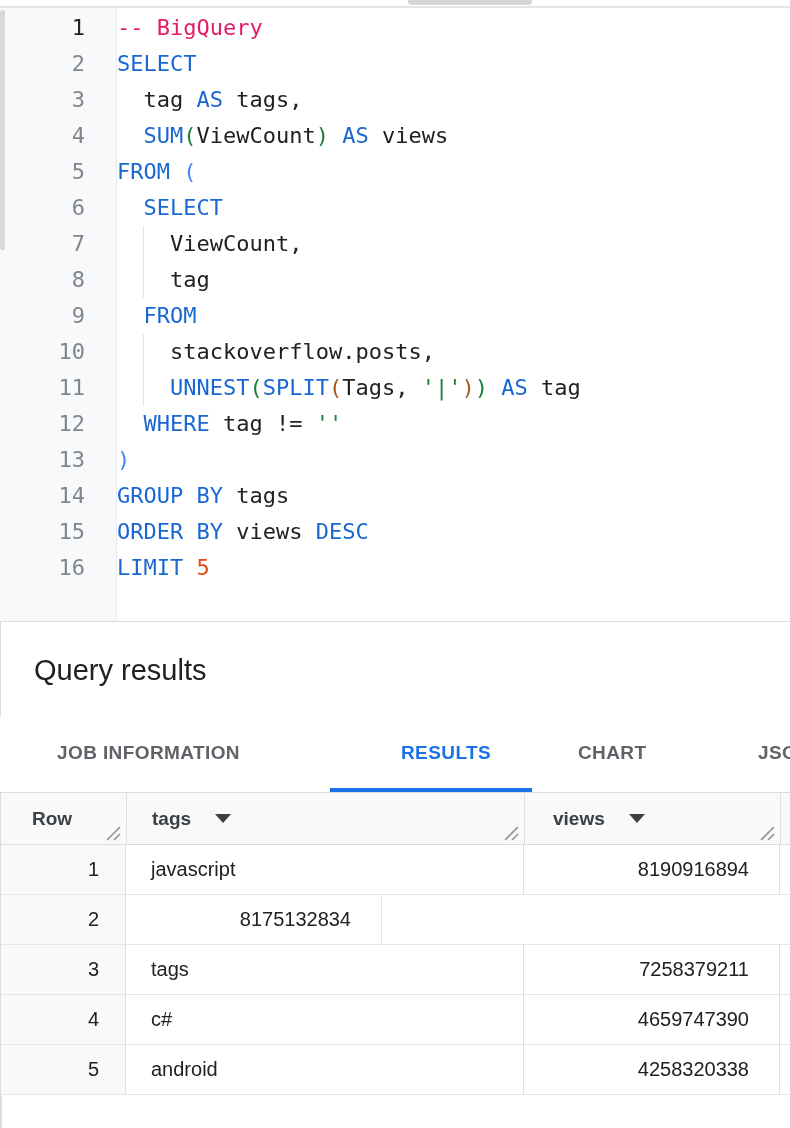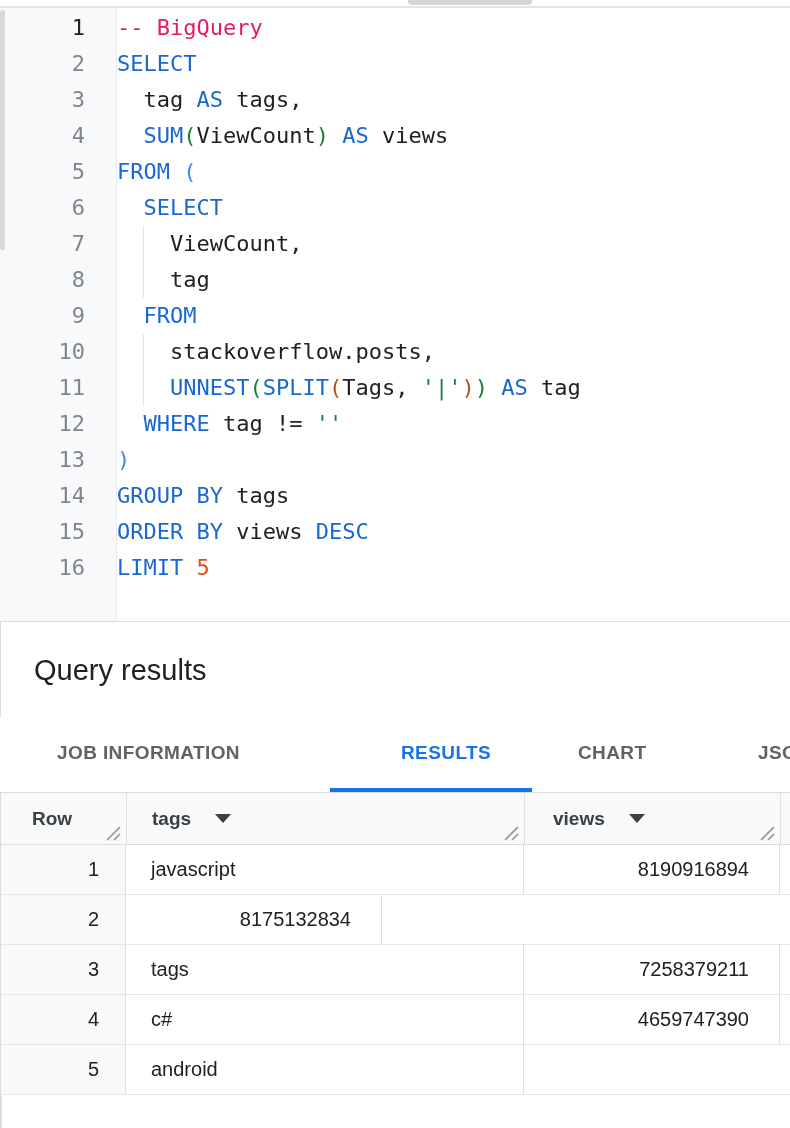--- a/index.html
+++ b/index.html
@@ -124,18 +124,19 @@
       </div>
       <div class="trow">
         <div class="td td-row">4</div>
         <div class="td td-tags">c#</div>
         <div class="td td-views">4659747390</div>
         <div class="td td-extra"></div>
       </div>
       <div class="trow">
         <div class="td td-row">5</div>
         <div class="td td-tags">android</div>
+        <div class="td td-views">4258320338</div>
         <div class="td td-extra"></div>
       </div>
     </div>
 </div>
 
 <div class="left-edge-bottom"></div>
 
 </body></html>

